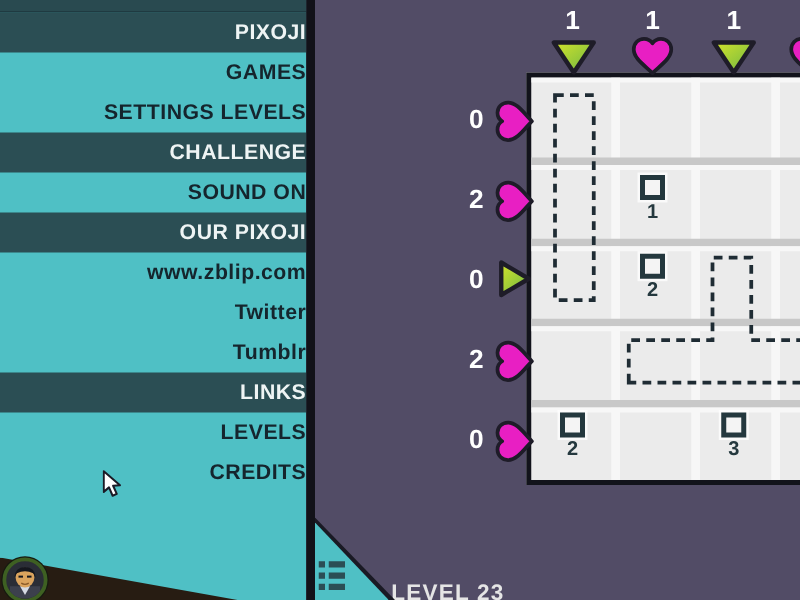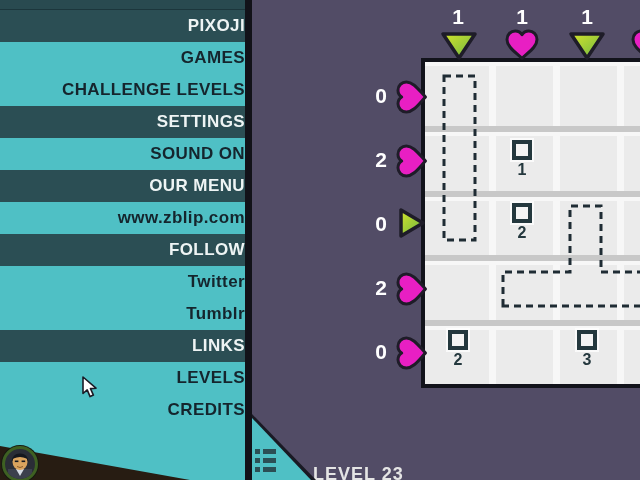--- a/index.html
+++ b/index.html
@@ -61,26 +61,25 @@
         <stop offset="0" stop-color="#d3e32b"></stop>
         <stop offset="1" stop-color="#6cb644"></stop>
       </linearGradient>
     </defs>
   </svg>
 
   <aside id="sidebar">
     <div class="sb-top"></div>
     <div class="sb-row hdr">PIXOJI</div>
     <div class="sb-row itm">GAMES</div>
-    <div class="sb-row itm">CHALLENGE LEVELS</div>
-    <div class="sb-row hdr">SETTINGS</div>
+    <div class="sb-row itm">SETTINGS LEVELS</div>
+    <div class="sb-row hdr">CHALLENGE</div>
     <div class="sb-row itm">SOUND ON</div>
-    <div class="sb-row hdr">OUR MENU</div>
+    <div class="sb-row hdr">OUR PIXOJI</div>
     <div class="sb-row itm">www.zblip.com</div>
-    <div class="sb-row hdr">FOLLOW</div>
     <div class="sb-row itm">Twitter</div>
     <div class="sb-row itm">Tumblr</div>
     <div class="sb-row hdr">LINKS</div>
     <div class="sb-row itm">LEVELS</div>
     <div class="sb-row itm">CREDITS</div>
   </aside>
   <div id="sb-edge"></div>
 
   <div id="board">
 

